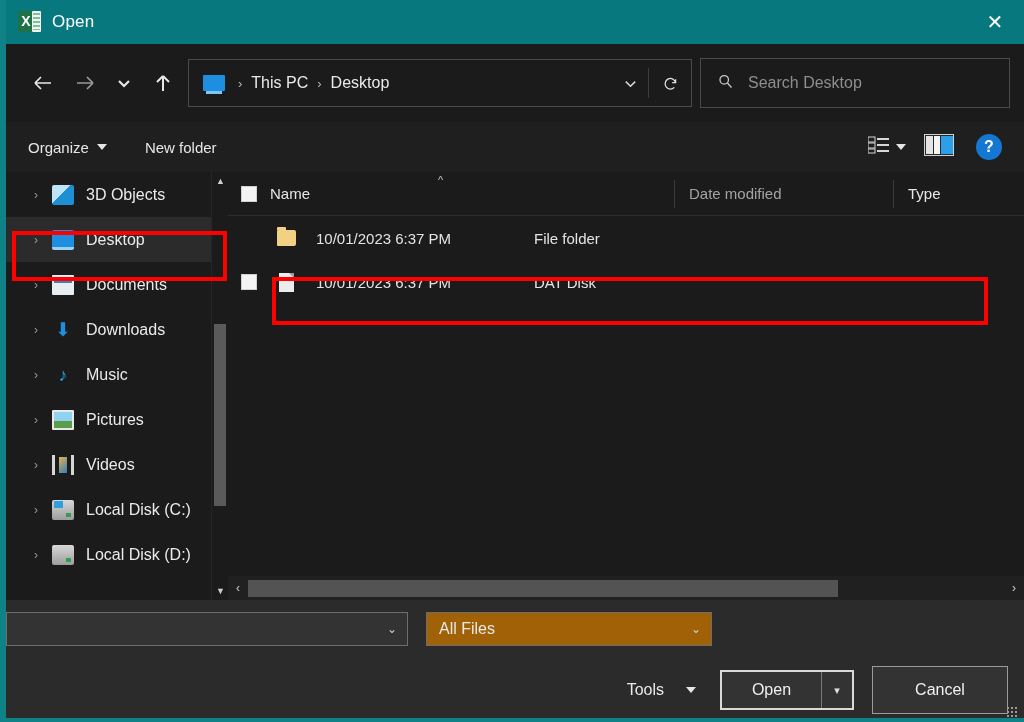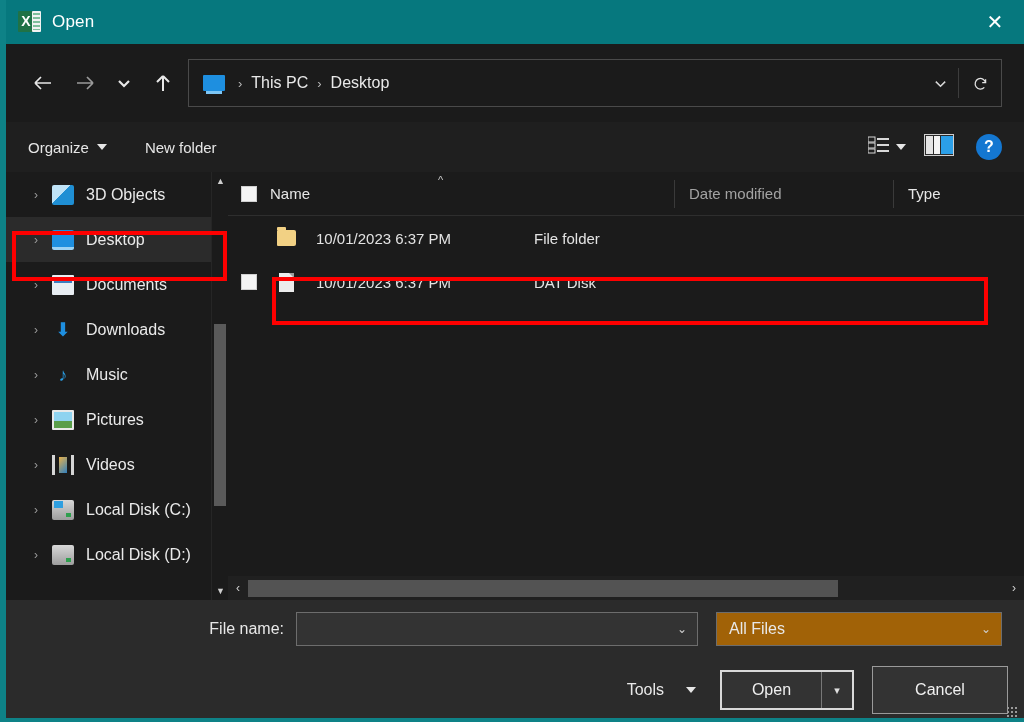--- a/index.html
+++ b/index.html
@@ -418,20 +418,29 @@
       </div>
       <div class="crumb-divider"></div>
       <div class="refresh-btn">
         <svg width="17" height="17" viewBox="0 0 20 20" fill="none" stroke="currentColor" stroke-width="1.5">
           <path d="M16 5v4h-4"></path>
           <path d="M16 9A6.2 6.2 0 1 0 14.5 14.5"></path>
         </svg>
       </div>
     </div>
 
+    <div class="searchbox">
+      <span class="search-icon">
+        <svg width="17" height="17" viewBox="0 0 20 20" fill="none" stroke="currentColor" stroke-width="1.5">
+          <circle cx="8.5" cy="8" r="5"></circle>
+            <path d="M12.3 11.8L17 17"></path>
+        </svg>
+      </span>
+      <span class="search-ph">Search Desktop</span>
+    </div>
   </div>
 
   <div class="toolbar">
     <div class="tool-item">
       <span>Organize</span>
       <span class="caret-dn"></span>
     </div>
     <div class="tool-item">
       <span>New folder</span>
     </div>
@@ -559,21 +568,20 @@
         <div class="hs-track">
           <div class="hs-thumb"></div>
         </div>
         <div class="hs-arrow">›</div>
       </div>
     </div>
   </div>
 
   <div class="footer">
     <div class="fn-row">
-      <div class="fn-label">File name:</div>
       <div class="fn-input">
         <span class="cv">⌄</span>
       </div>
       <div class="ft-select">
         <span class="lbl">All Files</span>
         <span class="cv">⌄</span>
       </div>
     </div>
 
     <div class="btn-row">

